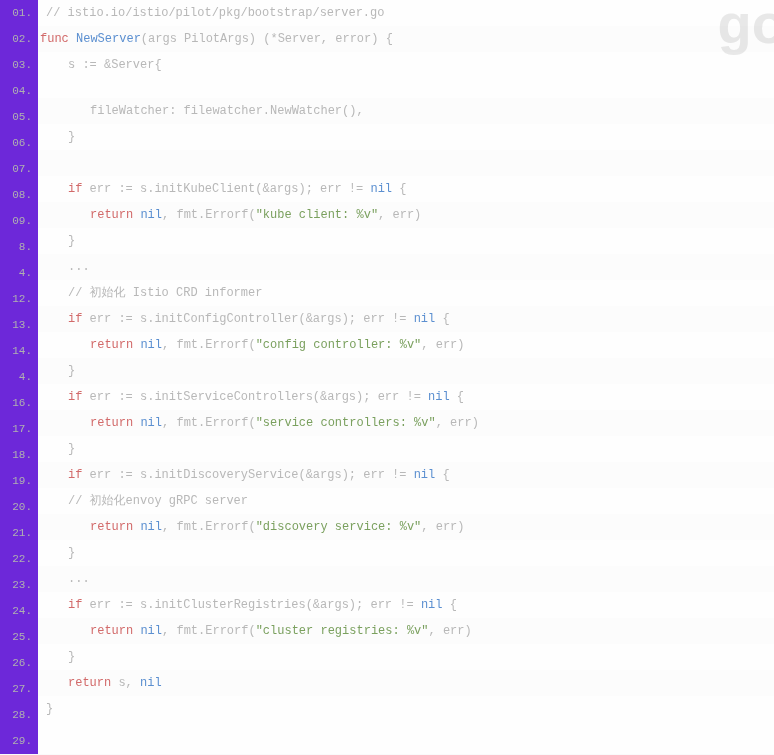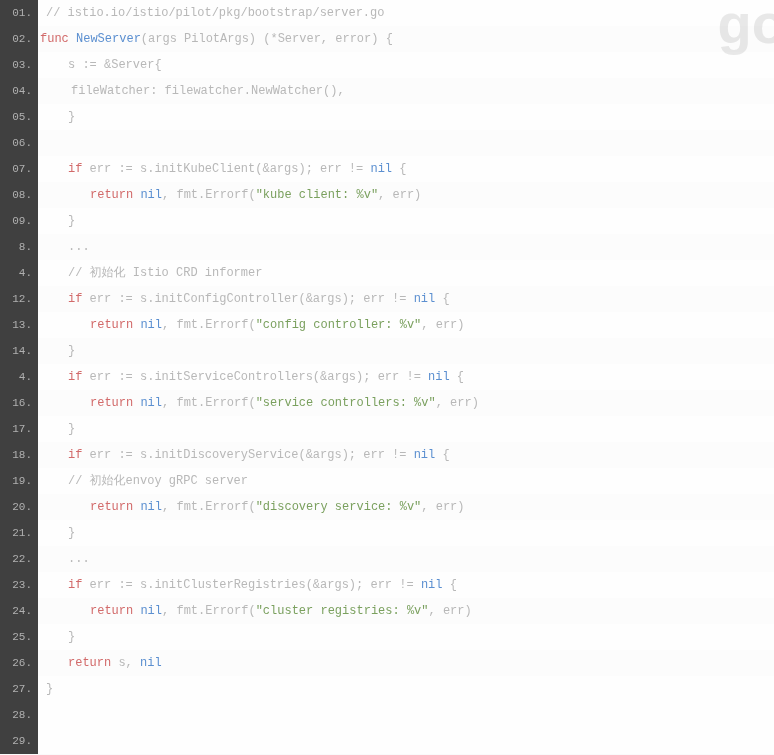--- a/index.html
+++ b/index.html
@@ -9,21 +9,21 @@
     background: #fafafa;
     width: 774px;
     position: relative;
   }
   .code-container {
     display: flex;
     width: 100%;
     background: #fefefe;
   }
   .gutter {
-    background: #404040;
+    background: #6d28d9;
     color: #b0b0b0;
     width: 38px;
     flex-shrink: 0;
     text-align: right;
     padding: 0;
     user-select: none;
   }
   .gutter-line {
     height: 26px;
     line-height: 26px;
@@ -100,21 +100,21 @@
       <div class="gutter-line">26.</div>
       <div class="gutter-line">27.</div>
       <div class="gutter-line">28.</div>
       <div class="gutter-line">29.</div>
     </div>
   <div class="code-area">
     <div class="watermark">go</div>
   <div class="code-line" style="padding-left: 8px;"><span class="tok-comment">// istio.io/istio/pilot/pkg/bootstrap/server.go</span></div>
       <div class="code-line" style="padding-left: 2px;"><span class="tok-keyword">func</span><span class="tok-plain"> </span><span class="tok-funcname">NewServer</span><span class="tok-punct">(args PilotArgs) (*Server, error) {</span></div>
       <div class="code-line" style="padding-left: 30px;"><span class="tok-plain">s := &amp;Server{</span></div>
-      <div class="code-line" style="padding-left: 33px;"><span class="tok-plain">fileWatcher: filewatcher.NewWatcher(),</span></div>
+      <div class="code-line" style="padding-left: 52px; margin-top: 20px;"><span class="tok-plain">fileWatcher: filewatcher.NewWatcher(),</span></div>
       <div class="code-line" style="padding-left: 30px;"><span class="tok-punct">}</span></div>
       <div class="code-line" style="padding-left: 8px;"><span class="tok-plain"> </span></div>
       <div class="code-line" style="padding-left: 30px;"><span class="tok-keyword">if</span><span class="tok-plain"> err := s.initKubeClient(&amp;args); err != </span><span class="tok-nil">nil</span><span class="tok-plain"> {</span></div>
       <div class="code-line" style="padding-left: 52px;"><span class="tok-keyword">return</span><span class="tok-plain"> </span><span class="tok-nil">nil</span><span class="tok-plain">, fmt.Errorf(</span><span class="tok-string">"kube client: %v"</span><span class="tok-plain">, err)</span></div>
       <div class="code-line" style="padding-left: 30px;"><span class="tok-punct">}</span></div>
       <div class="code-line" style="padding-left: 30px;"><span class="tok-plain">...</span></div>
       <div class="code-line" style="padding-left: 30px;"><span class="tok-comment">// 初始化 Istio CRD informer</span></div>
       <div class="code-line" style="padding-left: 30px;"><span class="tok-keyword">if</span><span class="tok-plain"> err := s.initConfigController(&amp;args); err != </span><span class="tok-nil">nil</span><span class="tok-plain"> {</span></div>
       <div class="code-line" style="padding-left: 52px;"><span class="tok-keyword">return</span><span class="tok-plain"> </span><span class="tok-nil">nil</span><span class="tok-plain">, fmt.Errorf(</span><span class="tok-string">"config controller: %v"</span><span class="tok-plain">, err)</span></div>
       <div class="code-line" style="padding-left: 30px;"><span class="tok-punct">}</span></div>

